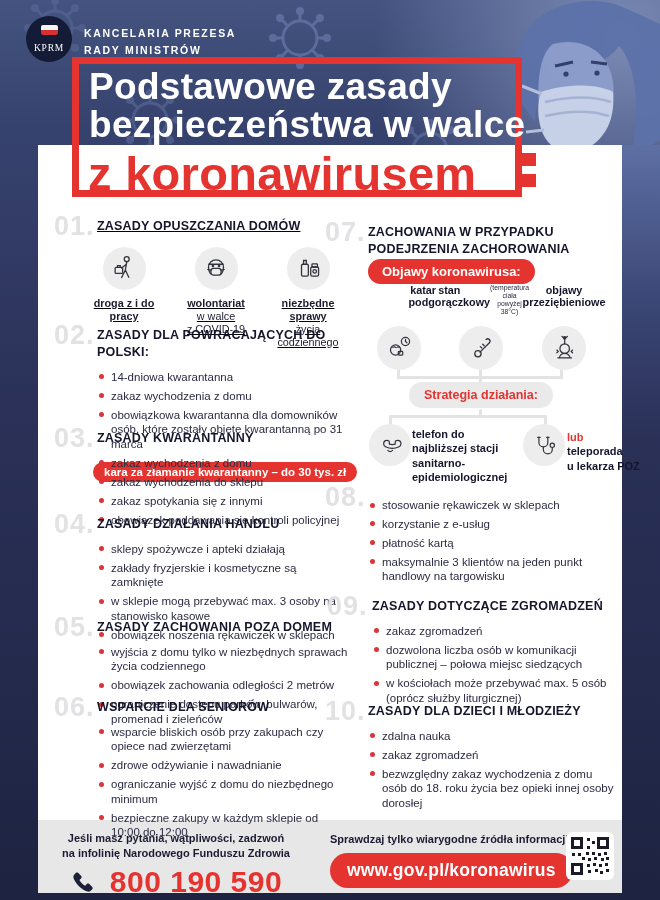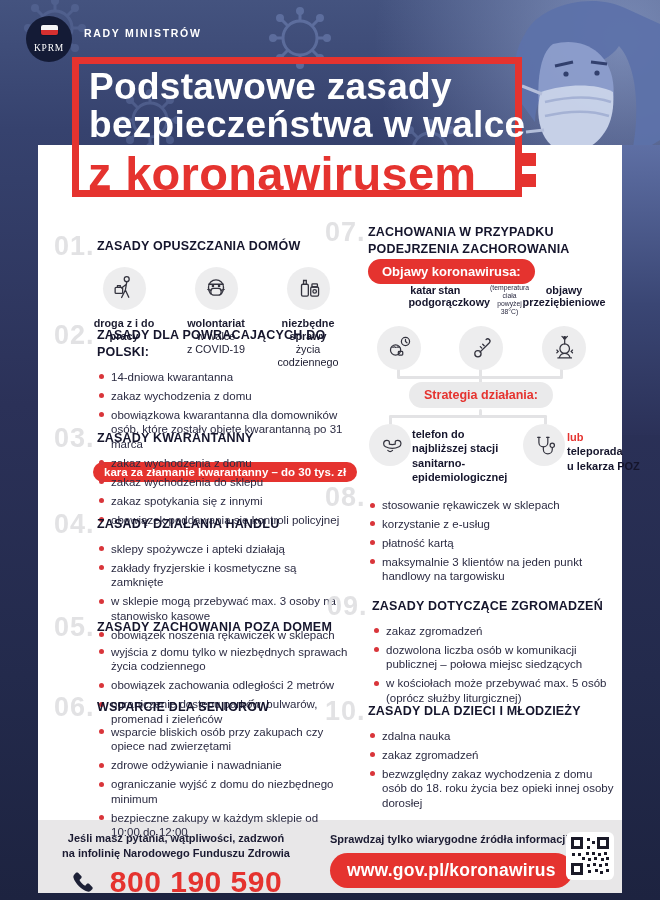--- a/index.html
+++ b/index.html
@@ -127,34 +127,35 @@
   <div class="right-strip"></div>
 
   <div class="logo">
     <div class="flag">
         <div class="fw"></div>
         <div class="fr"></div>
       </div>
     <div class="logo-abbr">KPRM</div>
   </div>
   <div class="agency">
+    <div>KANCELARIA PREZESA</div>
     <div>RADY MINISTRÓW</div>
   </div>
 
   <div class="card"></div>
   <div class="footerbar"></div>
 
   <div class="titlebox"></div>
   <div class="t-line t1">Podstawowe zasady</div>
   <div class="t-line t2">bezpieczeństwa w walce</div>
   <div class="t-line t3">z koronawirusem</div>
   <div class="t-colon tc1"></div>
   <div class="t-colon tc2"></div>
 
-  <div class="sec" style="left:97px;top:238px;">
+  <div class="sec" style="left:97px;top:218px;text-decoration:underline;">
     <span class="num">01.</span>
     <h3>ZASADY OPUSZCZANIA DOMÓW</h3>
     <div class="icon-row">
       <div class="icol">
         <div class="icircle">
           <svg width="30" height="30" viewBox="0 0 44 44" fill="none" stroke="#33333e" stroke-width="1.9" stroke-linecap="round">
             <circle cx="26" cy="9" r="3.6"></circle>
             <path d="M26 13.5 L24 25 L18.5 36 M24 25 L29 35.5 M25.5 16.5 L18.5 22"></path>
             <rect x="9" y="21" width="11" height="9" rx="1.5"></rect>
             <path d="M12.5 21 v-2.6 h4 v2.6"></path>

